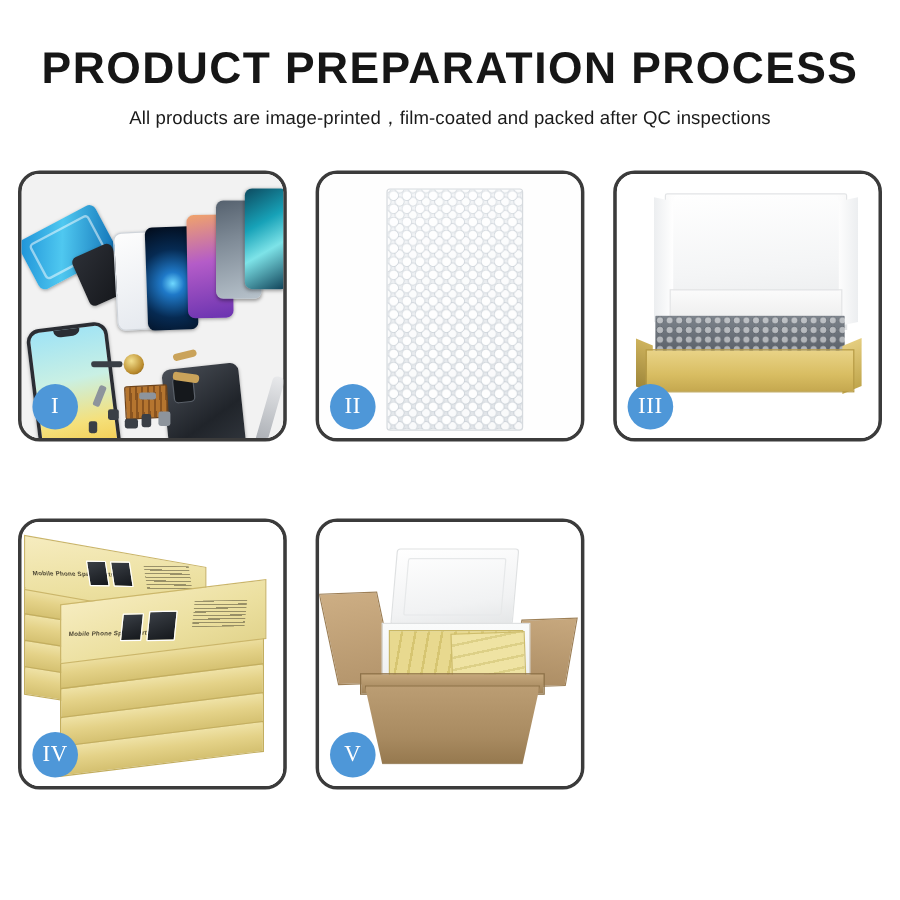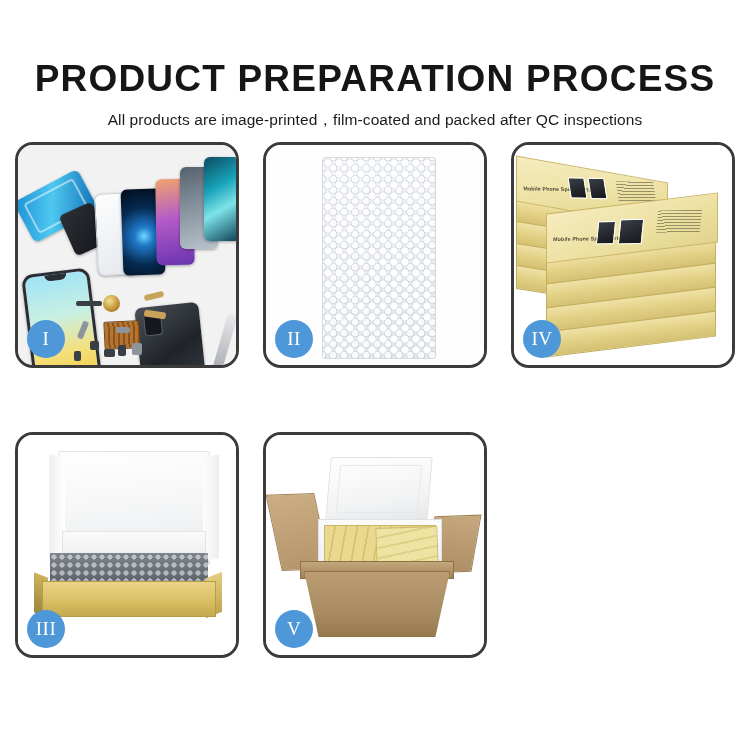--- a/index.html
+++ b/index.html
@@ -29,21 +29,20 @@
     width: 750px;
     text-align: center;
   }
   .title {
     font-size: 37px;
     font-weight: 700;
     letter-spacing: 1.2px;
     color: #161616;
     line-height: 1.05;
     white-space: nowrap;
-    margin-top: 22px;
   }
   .subtitle {
     margin-top: 11px;
     font-size: 15.5px;
     font-weight: 400;
     color: #1b1b1b;
     letter-spacing: 0.1px;
     white-space: nowrap;
   }
 
@@ -436,63 +435,63 @@
           <div class="bag-conn" style="left:22px; top:158px;"></div>
           <div class="bag-conn" style="left:74px; top:156px;"></div>
           <div class="bag-bubbles"></div>
         </div>
       </div>
       <div class="badge">II</div>
     </div>
 
     <div class="panel">
       <div class="panel-stage">
-        <div class="p4-bg"></div>
-        <div class="stack">
-
-          <div class="ybox" style="left:2px; top:62px; width:100px; height:22px; transform:skewY(9deg);"></div>
-          <div class="ybox" style="left:2px; top:84px; width:100px; height:22px; transform:skewY(9deg);"></div>
-          <div class="ybox" style="left:2px; top:106px; width:100px; height:22px; transform:skewY(9deg);"></div>
-          <div class="ybox" style="left:2px; top:128px; width:100px; height:22px; transform:skewY(9deg);"></div>
-
-          <div class="ybox" style="left:32px; top:104px; width:168px; height:24px; transform:skewY(-7deg);"></div>
-          <div class="ybox" style="left:32px; top:128px; width:168px; height:24px; transform:skewY(-7deg);"></div>
-          <div class="ybox" style="left:32px; top:152px; width:168px; height:24px; transform:skewY(-7deg);"></div>
-          <div class="ybox" style="left:32px; top:176px; width:168px; height:24px; transform:skewY(-7deg);"></div>
-
-          <div class="ybox-top" style="left:2px; top:24px; width:150px; height:44px; transform:skewY(10deg);">
-            <div class="boxlabel" style="left:6px; top:22px; transform:rotate(-9deg);">Mobile Phone Spare Parts</div>
-            <div class="label-swatch" style="left:52px; top:10px; width:15px; height:19px; transform:rotate(-9deg);"></div>
-            <div class="label-swatch" style="left:72px; top:7px; width:15px; height:19px; transform:rotate(-9deg);"></div>
-            <div class="label-lines" style="left:100px; top:4px; width:38px; height:20px; transform:rotate(-9deg);"></div>
-          </div>
-
-          <div class="ybox-top" style="left:32px; top:58px; width:170px; height:48px; transform:skewY(-7deg);">
-            <div class="boxlabel" style="left:6px; top:26px; transform:rotate(6deg);">Mobile Phone Spare Parts</div>
-            <div class="label-swatch" style="left:50px; top:14px; width:16px; height:21px; transform:rotate(6deg);"></div>
-            <div class="label-swatch" style="left:72px; top:15px; width:22px; height:23px; transform:rotate(6deg);"></div>
-            <div class="label-lines" style="left:110px; top:12px; width:44px; height:22px; transform:rotate(6deg);"></div>
-          </div>
-
-        </div>
-      </div>
-      <div class="badge">IV</div>
-    </div>
-
-    <div class="panel">
-      <div class="panel-stage">
         <div class="p3-bg"></div>
         <div class="p3-lid"></div>
         <div class="p3-foam"></div>
         <div class="p3-bubble"></div>
         <div class="p3-side-l"></div>
         <div class="p3-side-r"></div>
         <div class="p3-front"></div>
       </div>
       <div class="badge">III</div>
+    </div>
+
+    <div class="panel">
+      <div class="panel-stage">
+        <div class="p4-bg"></div>
+        <div class="stack">
+
+          <div class="ybox" style="left:2px; top:62px; width:100px; height:22px; transform:skewY(9deg);"></div>
+          <div class="ybox" style="left:2px; top:84px; width:100px; height:22px; transform:skewY(9deg);"></div>
+          <div class="ybox" style="left:2px; top:106px; width:100px; height:22px; transform:skewY(9deg);"></div>
+          <div class="ybox" style="left:2px; top:128px; width:100px; height:22px; transform:skewY(9deg);"></div>
+
+          <div class="ybox" style="left:32px; top:104px; width:168px; height:24px; transform:skewY(-7deg);"></div>
+          <div class="ybox" style="left:32px; top:128px; width:168px; height:24px; transform:skewY(-7deg);"></div>
+          <div class="ybox" style="left:32px; top:152px; width:168px; height:24px; transform:skewY(-7deg);"></div>
+          <div class="ybox" style="left:32px; top:176px; width:168px; height:24px; transform:skewY(-7deg);"></div>
+
+          <div class="ybox-top" style="left:2px; top:24px; width:150px; height:44px; transform:skewY(10deg);">
+            <div class="boxlabel" style="left:6px; top:22px; transform:rotate(-9deg);">Mobile Phone Spare Parts</div>
+            <div class="label-swatch" style="left:52px; top:10px; width:15px; height:19px; transform:rotate(-9deg);"></div>
+            <div class="label-swatch" style="left:72px; top:7px; width:15px; height:19px; transform:rotate(-9deg);"></div>
+            <div class="label-lines" style="left:100px; top:4px; width:38px; height:20px; transform:rotate(-9deg);"></div>
+          </div>
+
+          <div class="ybox-top" style="left:32px; top:58px; width:170px; height:48px; transform:skewY(-7deg);">
+            <div class="boxlabel" style="left:6px; top:26px; transform:rotate(6deg);">Mobile Phone Spare Parts</div>
+            <div class="label-swatch" style="left:50px; top:14px; width:16px; height:21px; transform:rotate(6deg);"></div>
+            <div class="label-swatch" style="left:72px; top:15px; width:22px; height:23px; transform:rotate(6deg);"></div>
+            <div class="label-lines" style="left:110px; top:12px; width:44px; height:22px; transform:rotate(6deg);"></div>
+          </div>
+
+        </div>
+      </div>
+      <div class="badge">IV</div>
     </div>
 
     <div class="panel">
       <div class="panel-stage">
         <div class="p5-bg"></div>
         <div class="v-flap-l"></div>
         <div class="v-flap-r"></div>
         <div class="v-foam-lid"></div>
         <div class="v-foam-body"></div>
         <div class="v-yellow"></div>

